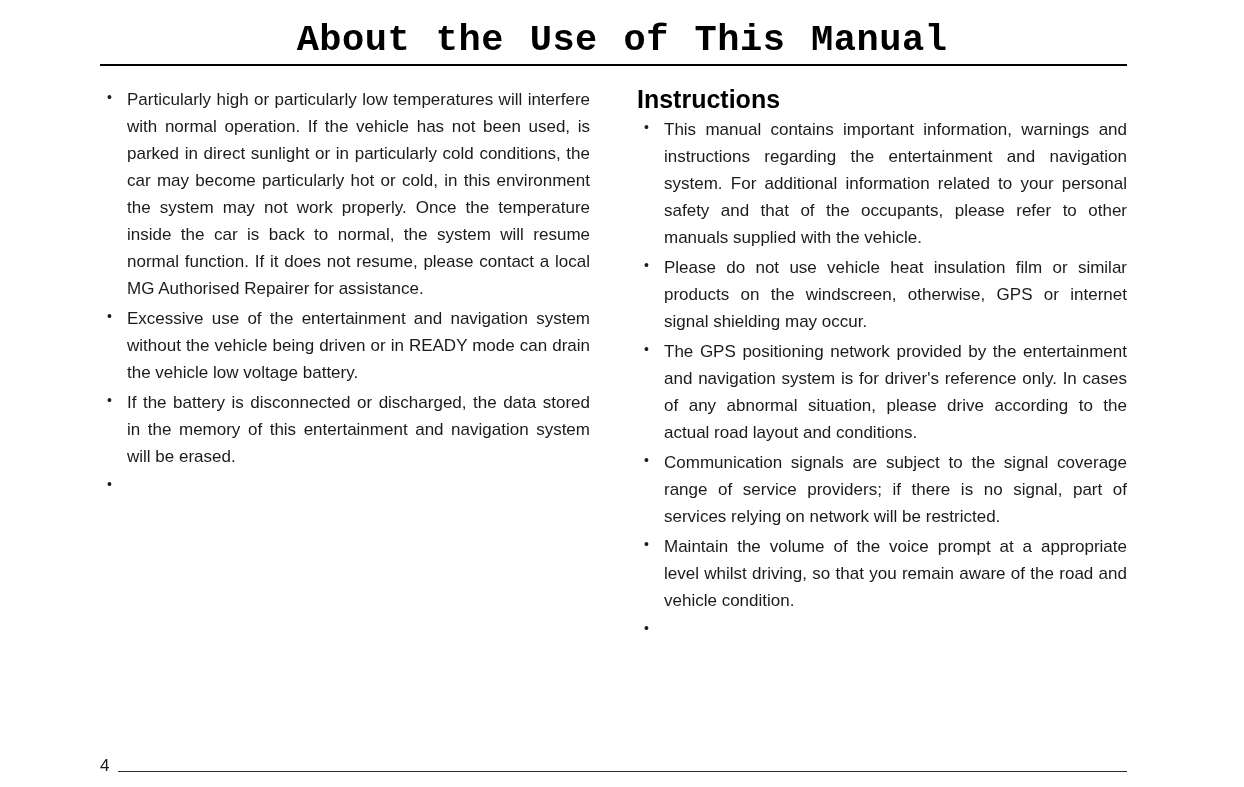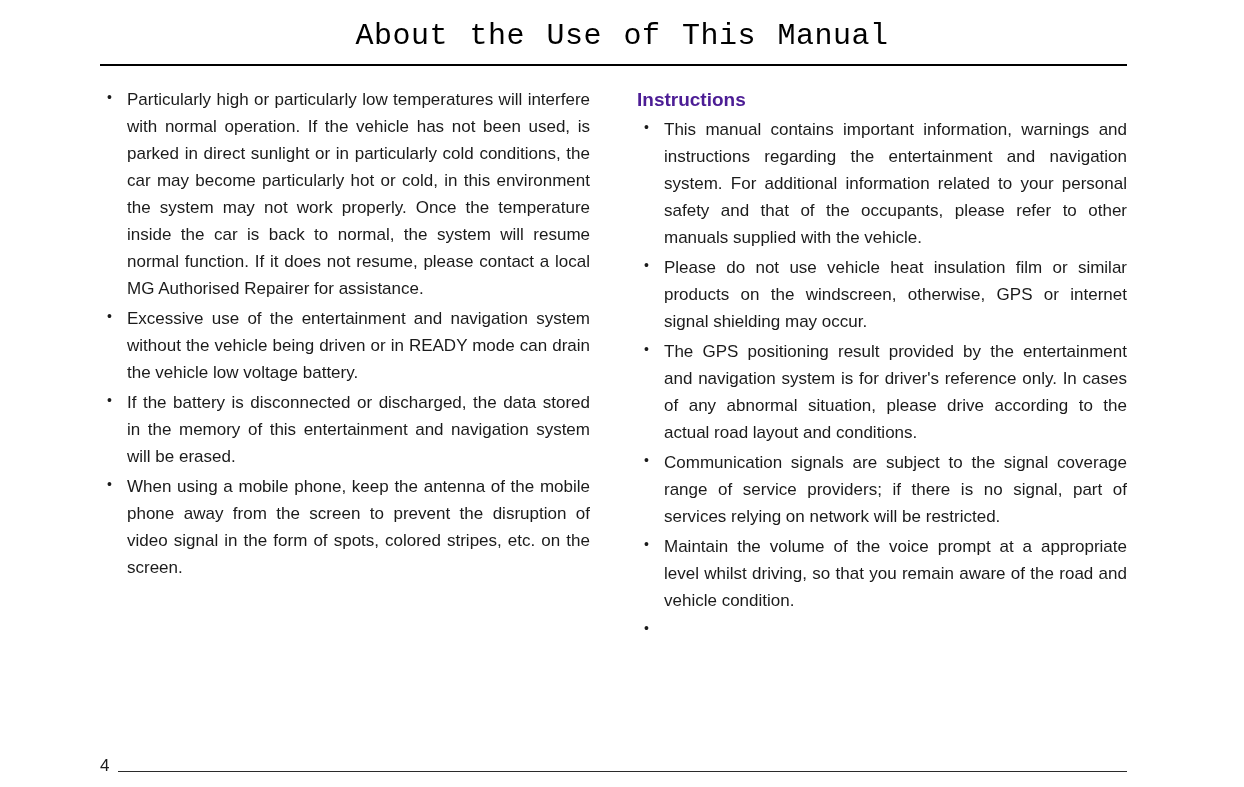--- a/index.html
+++ b/index.html
@@ -15,22 +15,22 @@
   }
 
   .title {
     position: absolute;
     top: 19px;
     left: 0;
     right: 0;
     margin: 0;
     text-align: center;
     font-family: "Liberation Mono", "DejaVu Sans Mono", monospace;
-    font-weight: 400;
-    font-size: 30px;
+    font-weight: 700;
+    font-size: 37px;
     letter-spacing: 0.5px;
     word-spacing: 3px;
     color: #000000;
   }
 
   .title-rule {
     position: absolute;
     top: 64px;
     left: 100px;
     width: 1027px;
@@ -43,24 +43,24 @@
     top: 86px;
     left: 100px;
     width: 1027px;
     display: flex;
     gap: 47px;
   }
   .col { flex: 1; min-width: 0; }
 
   .heading {
     margin: 0 0 3px 0;
-    font-size: 19px;
+    font-size: 25px;
     line-height: 27px;
     font-weight: 700;
-    color: #4c1d95;
+    color: #000000;
   }
 
   ul.bullets {
     list-style: none;
     margin: 0;
     padding: 0;
   }
   ul.bullets li {
     position: relative;
     padding-left: 27px;
@@ -118,39 +118,38 @@
         <li>
           <span class="dot">•</span>
           <span>Excessive use of the entertainment and navigation system without the vehicle being driven or in READY mode can drain the vehicle low voltage battery.</span>
         </li>
         <li>
           <span class="dot">•</span>
           <span>If the battery is disconnected or discharged, the data stored in the memory of this entertainment and navigation system will be erased.</span>
         </li>
         <li>
           <span class="dot">•</span>
-          <span>When using a mobile phone, keep the antenna of the mobile phone away from the screen to prevent the disruption of video signal in the form of spots, colored stripes, etc. on the screen.</span>
         </li>
       </ul>
     </section>
 
     <section class="col">
       <h2 class="heading">Instructions</h2>
       <ul class="bullets">
         <li>
           <span class="dot">•</span>
           <span>This manual contains important information, warnings and instructions regarding the entertainment and navigation system. For additional information related to your personal safety and that of the occupants, please refer to other manuals supplied with the vehicle.</span>
         </li>
         <li>
           <span class="dot">•</span>
           <span>Please do not use vehicle heat insulation film or similar products on the windscreen, otherwise, GPS or internet signal shielding may occur.</span>
         </li>
         <li>
           <span class="dot">•</span>
-          <span>The GPS positioning result provided by the entertainment and navigation system is for driver's reference only. In cases of any abnormal situation, please drive according to the actual road layout and conditions.</span>
+          <span>The GPS positioning network provided by the entertainment and navigation system is for driver's reference only. In cases of any abnormal situation, please drive according to the actual road layout and conditions.</span>
         </li>
         <li>
           <span class="dot">•</span>
           <span>Communication signals are subject to the signal coverage range of service providers; if there is no signal, part of services relying on network will be restricted.</span>
         </li>
         <li>
           <span class="dot">•</span>
           <span>Maintain the volume of the voice prompt at a appropriate level whilst driving, so that you remain aware of the road and vehicle condition.</span>
         </li>
         <li>

